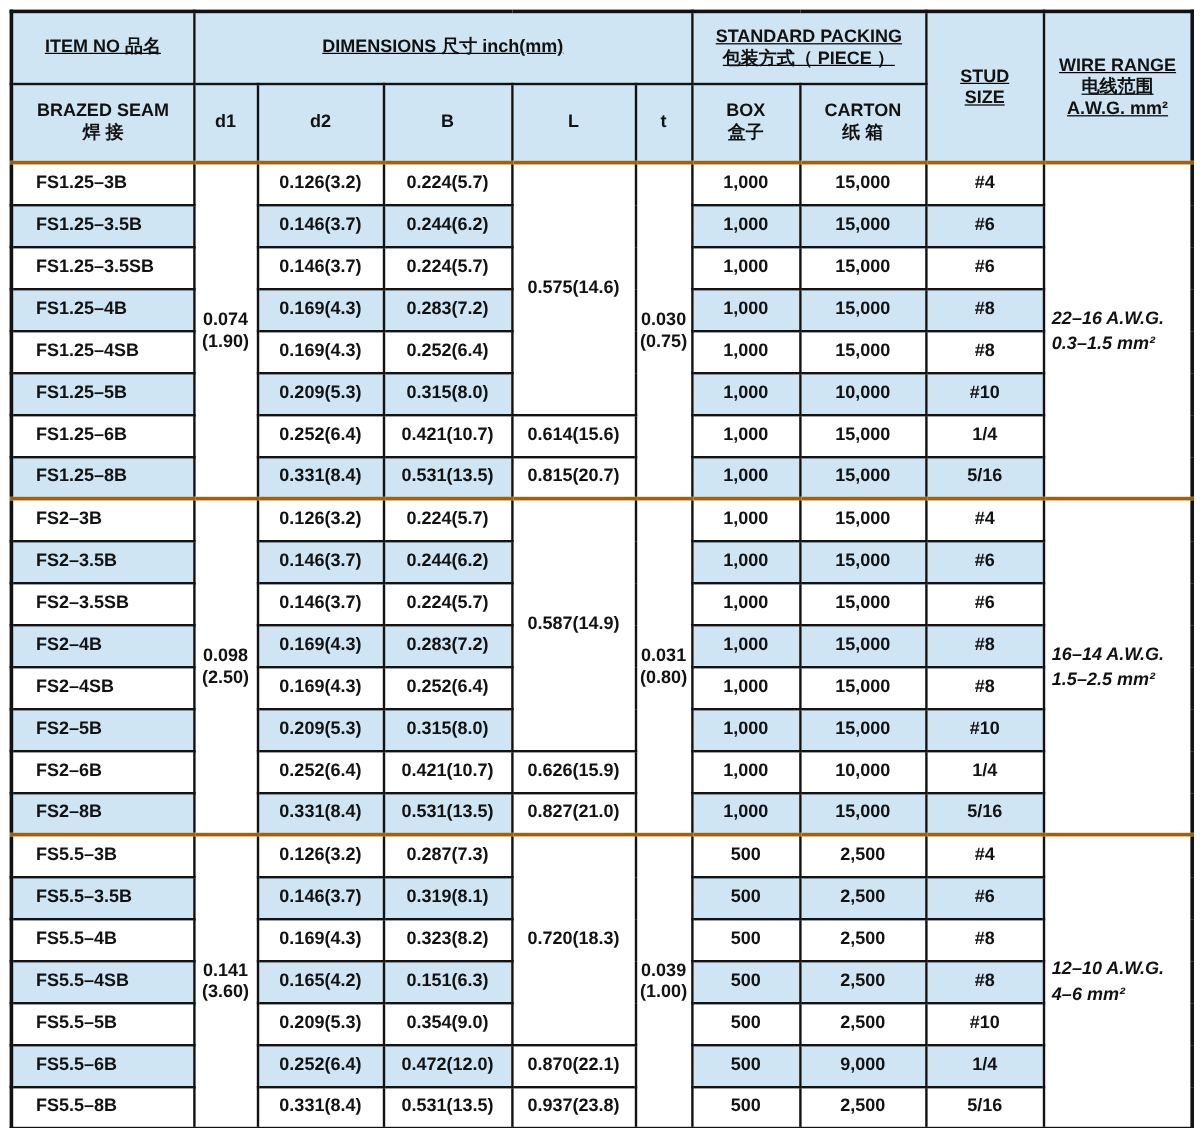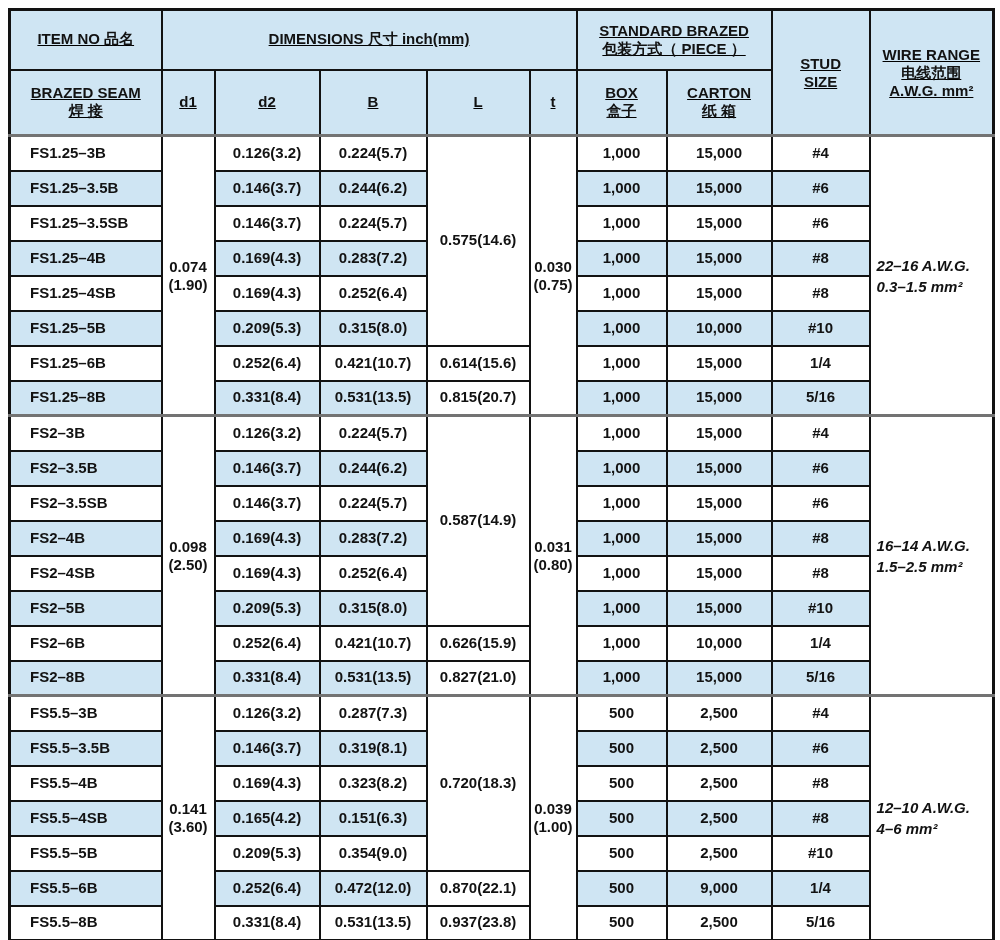--- a/index.html
+++ b/index.html
@@ -13,26 +13,26 @@
   }
   th,td{
     border:2px solid #121212;
     text-align:center;vertical-align:middle;
     font-weight:bold;color:#121212;font-size:15px;
     padding:0;overflow:hidden;background:#ffffff;
     line-height:1.25;
   }
   thead th{background:#cfe5f3;}
   tr.h1{height:60px;text-decoration:underline;}
-  tr.h2{height:66px;text-decoration:underline;}
+  tr.h2{height:66px;}
   tbody tr{height:35px;}
   .alt{background:#cfe5f3;}
   .item{text-align:left;padding-left:19px;}
   .wire{text-align:left;padding-left:6px;line-height:1.4;font-style:italic;}
-  .bt{border-top:3px solid #737373;}
+  .bt{border-top:3px solid #a16207;}
   .two-line div{line-height:1.2;}
 </style>
 </head>
 <body>
 
 <table>
   <colgroup>
     <col style="width:152px">
       <col style="width:53px">
       <col style="width:105px">
@@ -42,21 +42,21 @@
       <col style="width:90px">
       <col style="width:105px">
       <col style="width:98px">
       <col style="width:124px">
   </colgroup>
   <thead>
     <tr class="h1">
       <th>ITEM NO 品名</th>
       <th colspan="5">DIMENSIONS 尺寸 inch(mm)</th>
       <th colspan="2" class="two-line">
-        <div>STANDARD BRAZED</div>
+        <div>STANDARD PACKING</div>
         <div>包装方式（ PIECE ）</div>
       </th>
       <th rowspan="2" class="two-line">
         <div>STUD</div>
         <div>SIZE</div>
       </th>
       <th rowspan="2" class="two-line">
         <div>WIRE RANGE</div>
         <div>电线范围</div>
         <div>A.W.G.  mm²</div>

